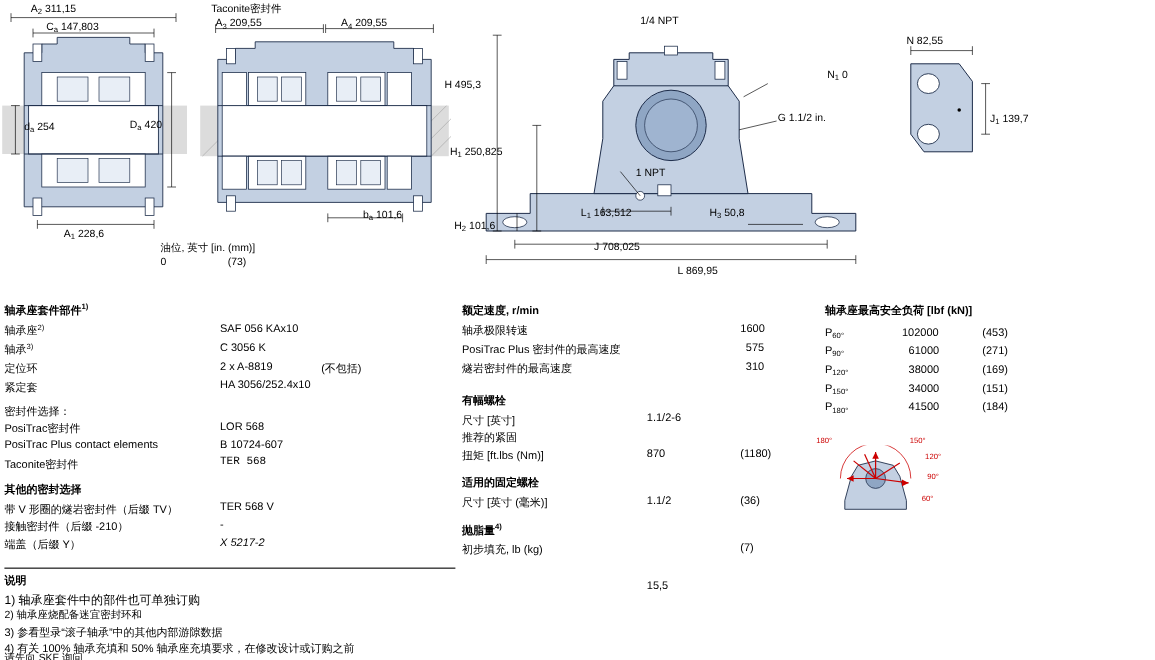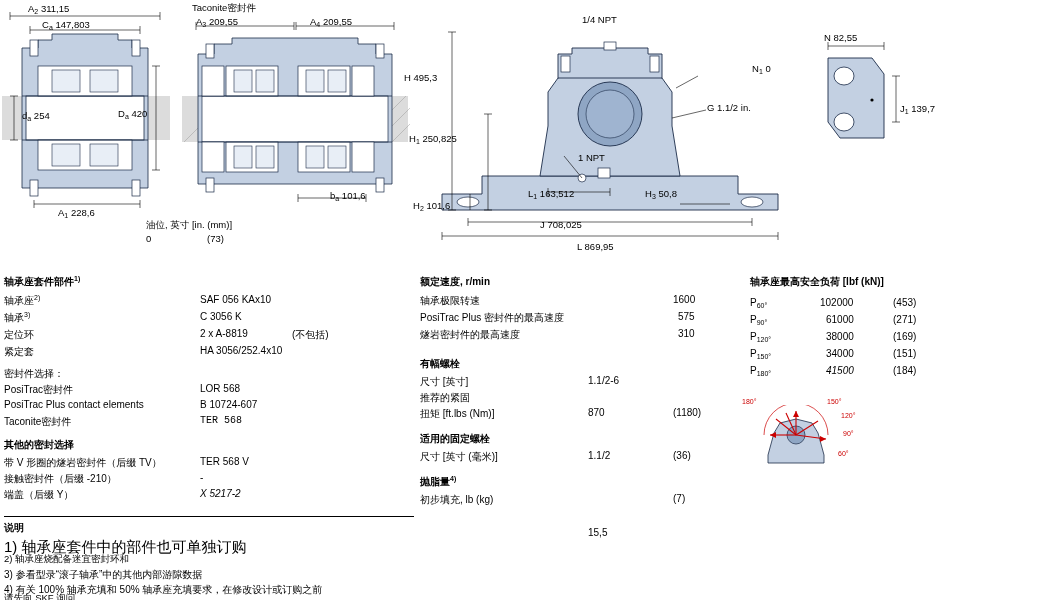--- a/index.html
+++ b/index.html
@@ -289,21 +289,21 @@
   <span>50,8</span>
 </div>
 <div class="abs dim" style="left:528px;top:188px;">
   <span>L<span class="sub">1</span></span>
   <span>163,512</span>
 </div>
 <div class="abs dim" style="left:540px;top:219px;">
   <span>J</span>
   <span>708,025</span>
 </div>
-<div class="abs dim" style="left:529px;top:241px;padding-left:48px;">
+<div class="abs dim" style="left:568px;top:241px;padding-left:48px;">
   <span>L</span>
   <span>869,95</span>
 </div>
 <div class="abs lbl" style="left:578px;top:152px;">1 NPT</div>
 <div class="abs lbl" style="left:707px;top:102px;">G 1.1/2 in.</div>
 <div class="abs dim" style="left:752px;top:63px;">
   <span>N<span class="sub">1</span></span>
   <span>0</span>
 </div>
 
@@ -433,21 +433,21 @@
 
 <div class="abs" style="left:750px;top:348px;">
   <span>P</span><span class="sub">150°</span>
 </div>
 <div class="abs" style="left:826px;top:348px;">34000</div>
 <div class="abs" style="left:893px;top:348px;">(151)</div>
 
 <div class="abs" style="left:750px;top:365px;">
   <span>P</span><span class="sub">180°</span>
 </div>
-<div class="abs" style="left:826px;top:365px;font-style:italic;">41500</div>
+<div class="abs" style="left:826px;top:365px;">41500</div>
 <div class="abs" style="left:893px;top:365px;">(184)</div>
 
 <div class="drawbox" style="left:740px;top:405px;width:120px;height:65px;">
 <svg width="120" height="65" viewBox="0 0 120 65">
 
   <g stroke="#1b2b48" stroke-width="0.8" fill="#c3d0e2">
     <path d="M28,58 L28,50 L34,28 L40,18 L56,14 L72,18 L78,28 L84,50 L84,58 Z"></path>
   </g>
   <circle cx="56" cy="30" r="9" fill="#8fa6c4" stroke="#1b2b48" stroke-width="0.7"></circle>
 
@@ -469,17 +469,17 @@
 </svg>
 </div>
 <div class="abs" style="left:742px;top:398px;font-size:7px;color:#cc0000;">180°</div>
 <div class="abs" style="left:827px;top:398px;font-size:7px;color:#cc0000;">150°</div>
 <div class="abs" style="left:841px;top:412px;font-size:7px;color:#cc0000;">120°</div>
 <div class="abs" style="left:843px;top:430px;font-size:7px;color:#cc0000;">90°</div>
 <div class="abs" style="left:838px;top:450px;font-size:7px;color:#cc0000;">60°</div>
 
 <div class="hr" style="left:4px;top:516px;width:410px;"></div>
 <div class="abs noteshdr" style="left:4px;top:521px;">说明</div>
-<div class="abs" style="left:4px;top:538px;font-size:15px;">1) 轴承座套件中的部件也可单独订购</div>
+<div class="abs" style="left:4px;top:538px;font-size:11px;">1) 轴承座套件中的部件也可单独订购</div>
 <div class="abs" style="left:4px;top:553px;font-size:9.5px;">2) 轴承座烧配备迷宜密封环和</div>
 <div class="abs" style="left:4px;top:568px;font-size:10px;">3) 参看型录“滚子轴承”中的其他内部游隙数据</div>
 <div class="abs" style="left:4px;top:583px;font-size:10px;">4) 有关 100% 轴承充填和 50% 轴承座充填要求，在修改设计或订购之前</div>
 <div class="abs" style="left:4px;top:592px;font-size:9.5px;">请先向 SKF 询问</div>
 
 </body></html>

